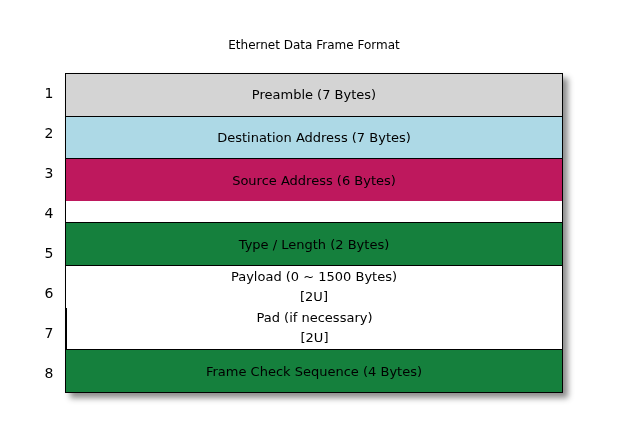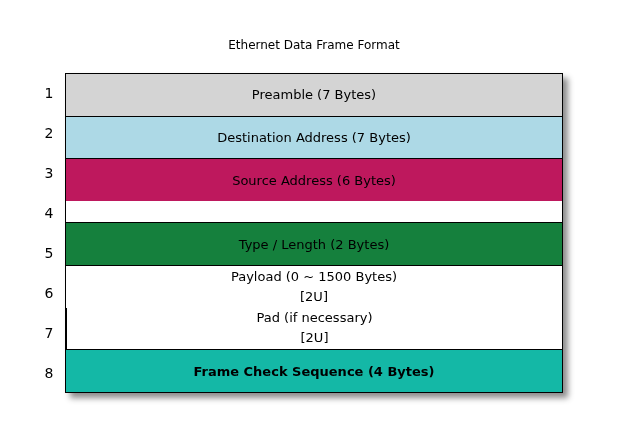--- a/index.html
+++ b/index.html
@@ -136,19 +136,19 @@
         <div class="cell">
           <div>Payload (0 ~ 1500 Bytes)</div>
           <div>[2U]</div>
         </div>
         <div class="cell">
           <div>Pad (if necessary)</div>
           <div>[2U]</div>
         </div>
       </div>
 
-      <div class="row" style="background: #14b8a6; font-weight: bold;">
+      <div class="row" style="background: #15803d;">
         <span>Frame Check Sequence (4 Bytes)</span>
       </div>
 
     </div>
   </div>
 </div>
 
 </body></html>

